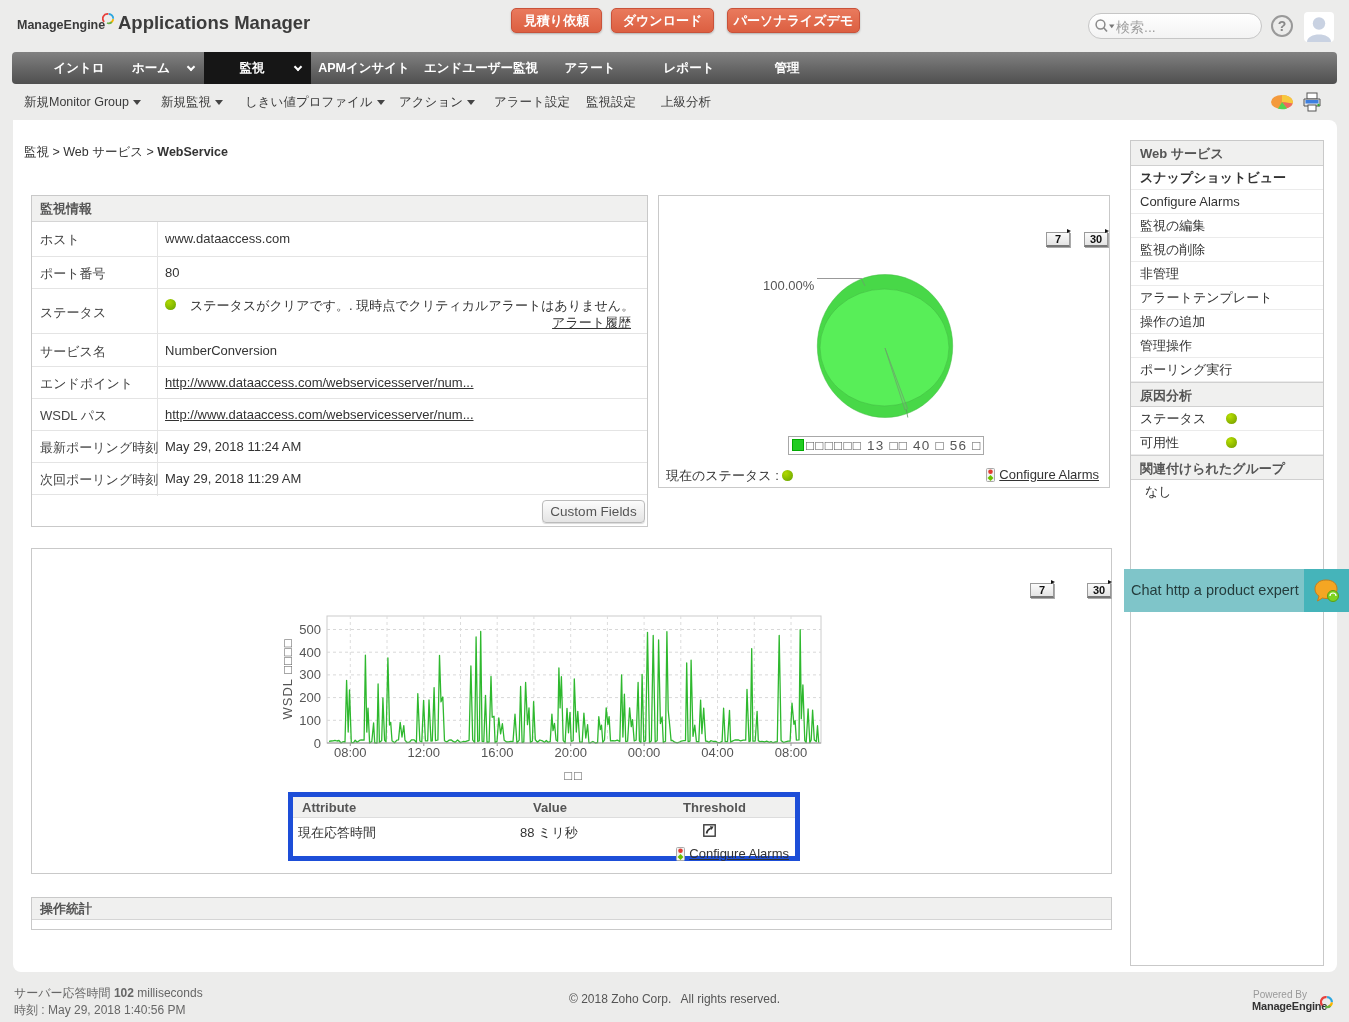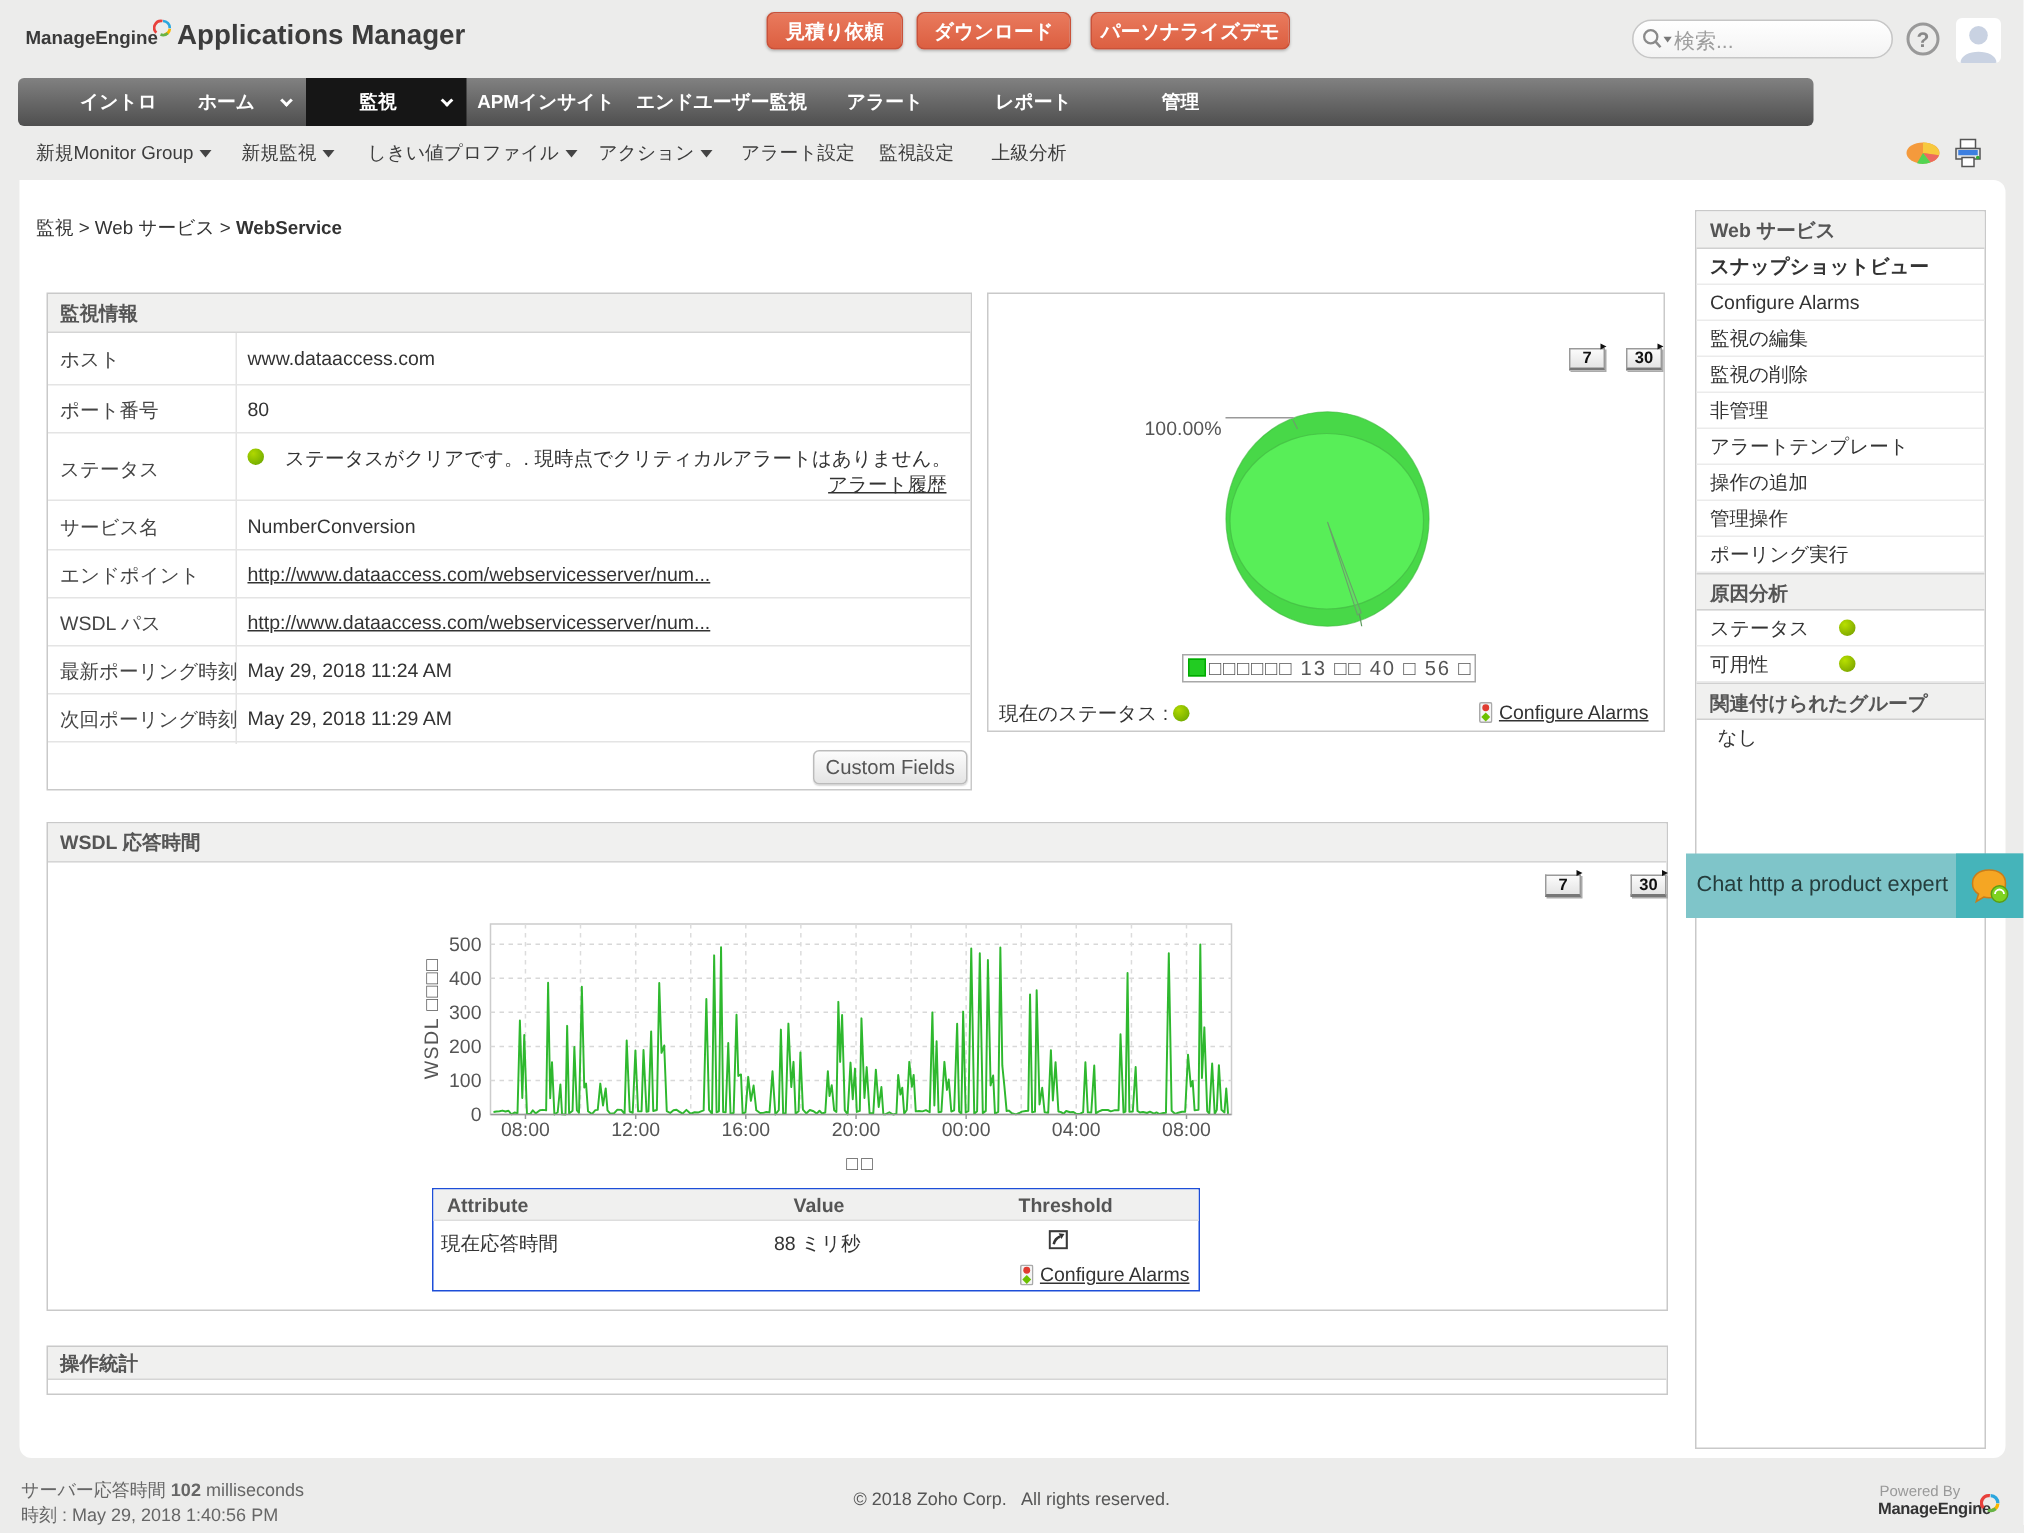--- a/index.html
+++ b/index.html
@@ -12,21 +12,21 @@
   color:#333;
 }
 
 .logo-me { position:absolute; left:17px; top:18px; font-size:12.5px; font-weight:bold; color:#3a3a3a; }
 .logo-am { position:absolute; left:118px; top:12px; font-size:18.5px; font-weight:bold; color:#3c3c3c; }
 .hbtn { position:absolute; top:8px; height:25px; background:linear-gradient(#e97a5d,#dc5f41); border:1px solid #c9523a; border-radius:5px; color:#fff; font-size:13px; font-weight:bold; text-align:center; line-height:23px; box-shadow:0 1px 2px rgba(0,0,0,0.25); }
 .searchbox { position:absolute; left:1088px; top:13px; width:174px; height:26px; border:1px solid #c6c6c6; border-radius:13px; background:linear-gradient(#ffffff,#f3f3f3); }
 .searchbox .ph { position:absolute; left:27px; top:5px; font-size:14px; color:#9e9e9e; }
 .helpc { position:absolute; left:1271px; top:15px; width:22px; height:22px; border:2px solid #999; border-radius:50%; color:#888; font-size:14px; font-weight:bold; text-align:center; line-height:18px; }
 
-.nav { position:absolute; left:12px; top:52px; width:1197px; height:32px; background:linear-gradient(#818181,#6a6a6a 45%,#4f4f4f); border-radius:4px;padding-left:32px; }
+.nav { position:absolute; left:12px; top:52px; width:1325px; height:32px; background:linear-gradient(#818181,#6a6a6a 45%,#4f4f4f); border-radius:4px;padding-left:32px; }
 .nav .it { position:absolute; top:0; height:32px; line-height:32px; color:#fff; font-size:12.5px; font-weight:bold; text-align:center; white-space:nowrap; }
 .nav .active-blk { position:absolute; left:192px; top:0; width:107px; height:32px; background:#161616; }
 .caret { display:inline-block; width:6px; height:6px; border-right:2.2px solid #fff; border-bottom:2.2px solid #fff; transform:rotate(45deg); }
 
 .tool { position:absolute; top:84px; left:0; width:1349px; height:36px; }
 .tool .it { position:absolute; top:0; height:36px; line-height:36px; font-size:12.5px; color:#3c3c3c; white-space:nowrap; }
 .dcaret { display:inline-block; width:0; height:0; border-left:4px solid transparent; border-right:4px solid transparent; border-top:5px solid #444; vertical-align:middle; margin-left:4px; }
 
 .container { position:absolute; left:13px; top:120px; width:1324px; height:852px; background:#fff; border-radius:0 8px 8px 8px; }
 .bc { position:absolute; left:24px; top:144px; font-size:12.5px; color:#333; }
@@ -193,21 +193,20 @@
   <div style="position:absolute;left:129px;top:240px;width:196px;height:19px;border:1px solid #a8a8a8;font-size:13.5px;color:#555;line-height:17px;padding-left:3px;letter-spacing:1.2px;white-space:nowrap;"><span style="display:inline-block;width:12px;height:12px;background:#22cc22;border:1px solid #0a0;vertical-align:-1px;margin-right:2px;"></span>□□□□□□ 13 □□ 40 □ 56 □</div>
   <div style="position:absolute;left:7px;top:271px;font-size:13px;color:#333;">現在のステータス : <span style="display:inline-block;width:11px;height:11px;border-radius:50%;background:radial-gradient(circle at 35% 30%, #b0d800, #7ab200 70%, #5d8a00);vertical-align:-1px;"></span></div>
   <div style="position:absolute;right:10px;top:271px;font-size:13px;"><svg width="9" height="14" style="vertical-align:-3px;margin-right:4px;" viewBox="0 0 9 14">
         <rect x="0.5" y="0.5" width="8" height="13" rx="1" fill="#f4f4f4" stroke="#aaa"></rect>
         <circle cx="4.5" cy="3.8" r="2.3" fill="#e03c31"></circle>
         <rect x="2.4" y="7.9" width="4.2" height="4.2" fill="#6cc000" transform="rotate(45 4.5 10)"></rect>
       </svg><span class="link">Configure Alarms</span></div>
 </div>
 
 <div class="panel" id="wsdl">
-  <div class="phead">WSDL 応答時間</div>
   <div class="btn730" style="left:998px;top:34px;">7</div>
   <div class="btn730" style="left:1055px;top:34px;">30</div>
   <div id="chart">
       <svg width="1079" height="324" style="position:absolute;left:0;top:0;" xmlns="http://www.w3.org/2000/svg">
 <rect x="295.0" y="67.0" width="494.0" height="127.0" fill="none" stroke="#cccccc" stroke-width="1"></rect>
 <line x1="295.0" y1="171.3" x2="789.0" y2="171.3" stroke="#d8d8d8" stroke-dasharray="3,3" stroke-width="1"></line>
         <line x1="295.0" y1="148.6" x2="789.0" y2="148.6" stroke="#d8d8d8" stroke-dasharray="3,3" stroke-width="1"></line>
         <line x1="295.0" y1="125.9" x2="789.0" y2="125.9" stroke="#d8d8d8" stroke-dasharray="3,3" stroke-width="1"></line>
         <line x1="295.0" y1="103.2" x2="789.0" y2="103.2" stroke="#d8d8d8" stroke-dasharray="3,3" stroke-width="1"></line>
         <line x1="295.0" y1="80.5" x2="789.0" y2="80.5" stroke="#d8d8d8" stroke-dasharray="3,3" stroke-width="1"></line>
@@ -244,21 +243,21 @@
         <text x="289.0" y="175.8" text-anchor="end" font-size="13" fill="#555">100</text>
         <text x="289.0" y="153.1" text-anchor="end" font-size="13" fill="#555">200</text>
         <text x="289.0" y="130.4" text-anchor="end" font-size="13" fill="#555">300</text>
         <text x="289.0" y="107.7" text-anchor="end" font-size="13" fill="#555">400</text>
         <text x="289.0" y="85.0" text-anchor="end" font-size="13" fill="#555">500</text>
 <text x="260" y="130" text-anchor="middle" font-size="13" fill="#555" transform="rotate(-90 260 130)" letter-spacing="1">WSDL □□□□</text>
 <text x="542" y="231.0" text-anchor="middle" font-size="13" fill="#555" letter-spacing="2">□□</text>
 </svg>
     </div>
 
-  <div style="position:absolute;left:256px;top:243px;width:512px;height:69px;border:1px solid #1d4ed8;">
+  <div style="position:absolute;left:256px;top:243px;width:512px;height:69px;border:5px solid #1d4ed8;">
     <div style="height:21px;background:#f0f0ef;border-bottom:1px solid #ddd;font-size:13px;font-weight:bold;color:#555;line-height:21px;">
         <span style="position:absolute;left:9px;">Attribute</span>
         <span style="position:absolute;left:240px;">Value</span>
         <span style="position:absolute;left:390px;">Threshold</span>
       </div>
     <div style="position:absolute;left:5px;top:27px;font-size:13px;color:#333;">現在応答時間</div>
     <div style="position:absolute;left:227px;top:27px;font-size:13px;color:#333;">88 ミリ秒</div>
     <svg style="position:absolute;left:410px;top:27px;" width="13" height="13" viewBox="0 0 13 13">
         <rect x="0.8" y="0.8" width="11.4" height="11.4" fill="#fff" stroke="#3a3a3a" stroke-width="1.4"></rect>
         <path d="M3.5,9.5 C4,6.8 5.5,5.2 7.8,4.3" fill="none" stroke="#333" stroke-width="1.7"></path>

